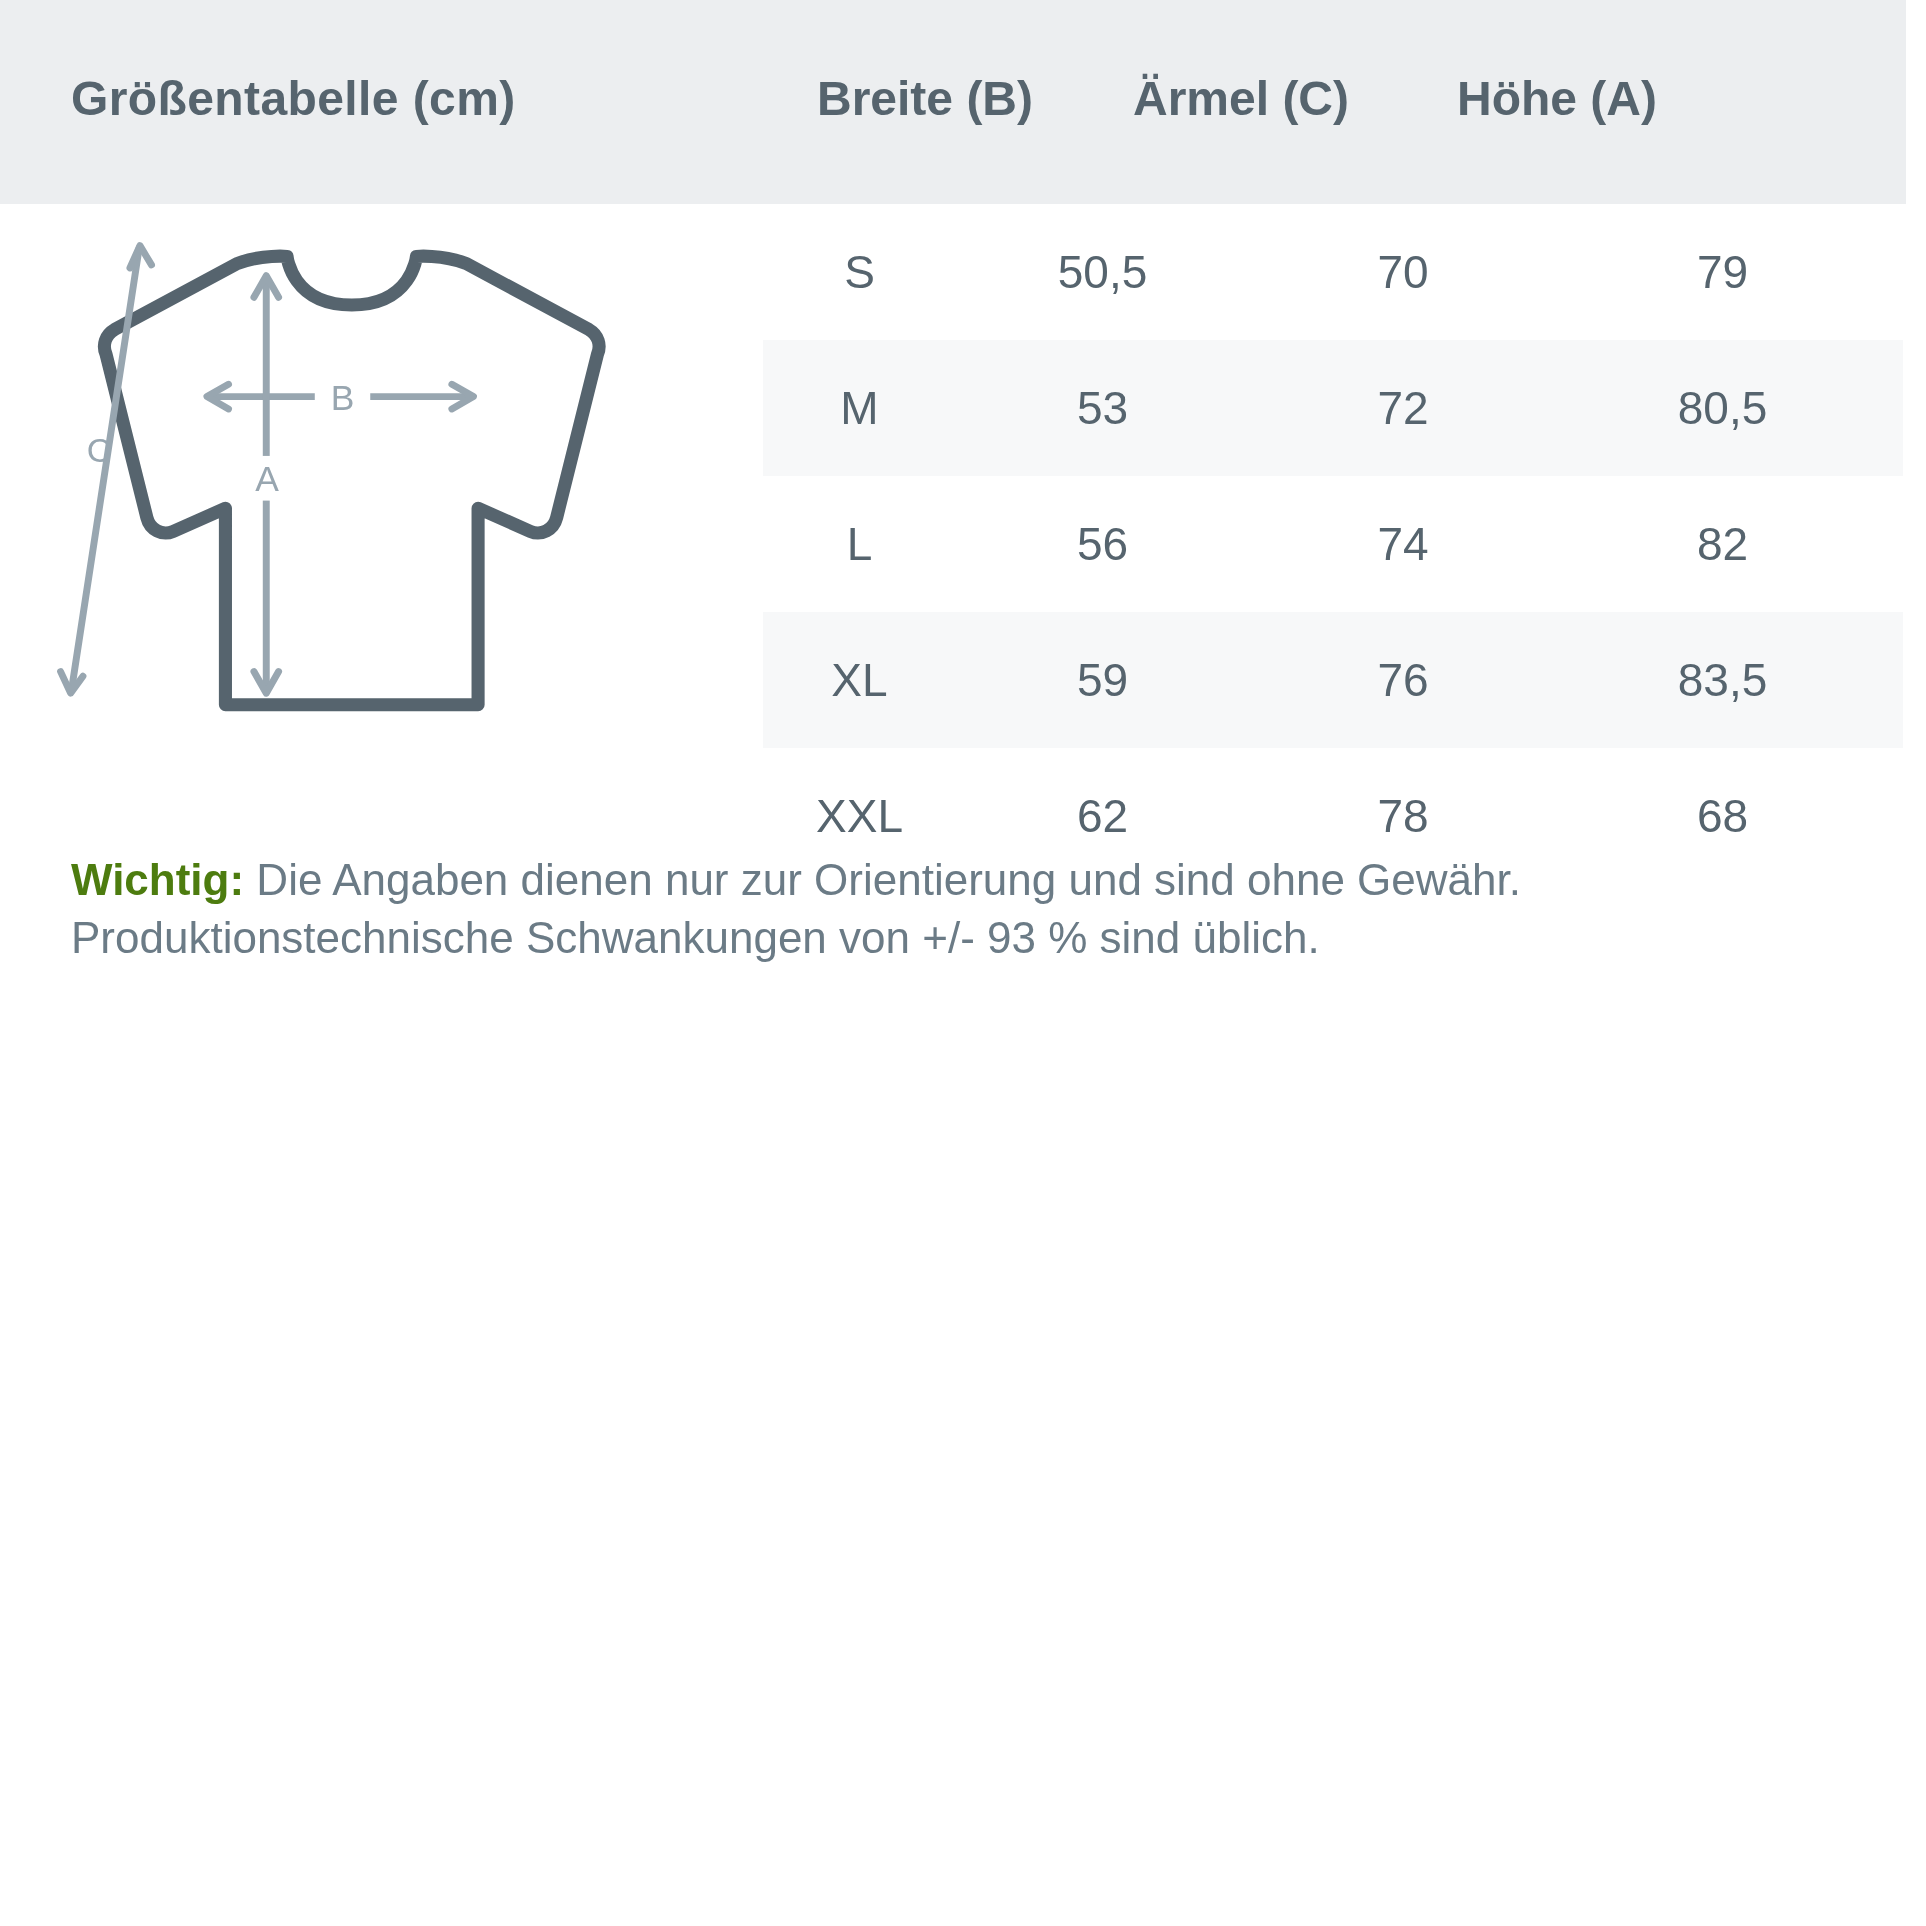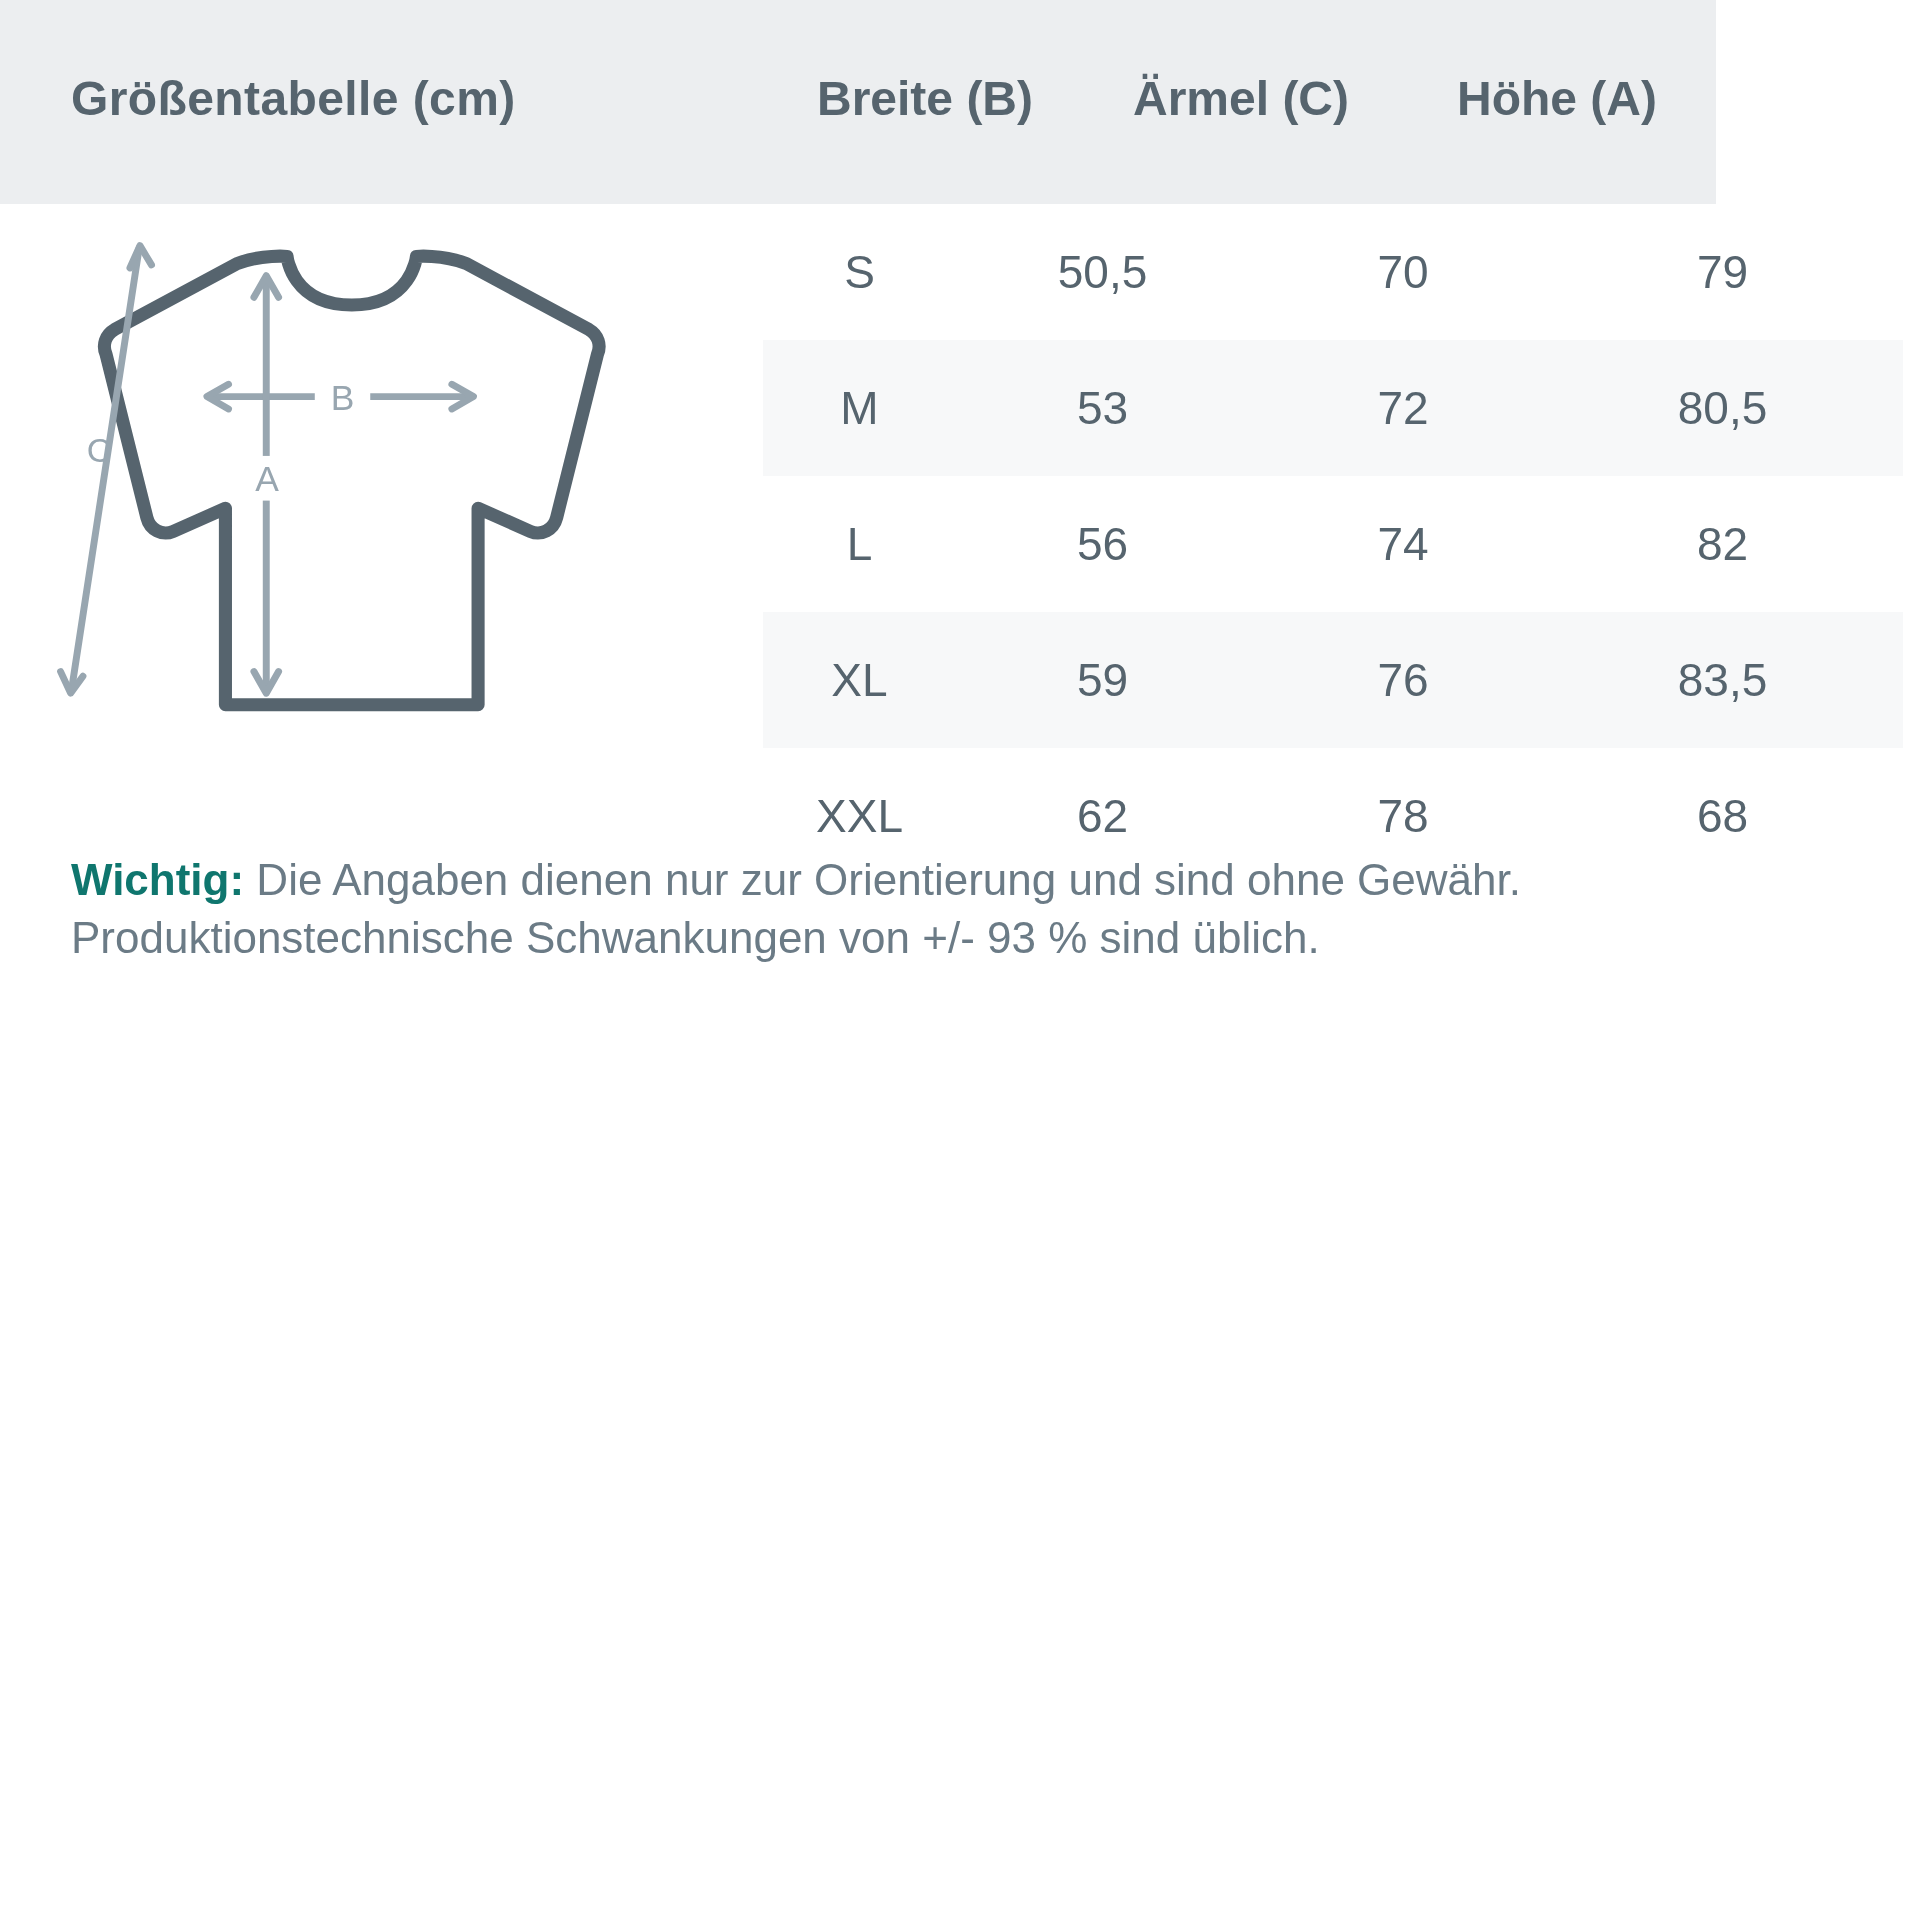--- a/index.html
+++ b/index.html
@@ -15,21 +15,21 @@
     height: 1926px;
     position: relative;
     background: #ffffff;
   }
 
   
   .header-band {
     position: absolute;
     left: 0;
     top: 0;
-    width: 1716px;
+    width: 1906px;
     height: 204px;
     background: #eceef0;
     display: flex;
     align-items: center;
   }
   .header-title {
     position: absolute;
     left: 71px;
     top: 71px;
     font-size: 48px;
@@ -92,21 +92,21 @@
   .footnote {
     position: absolute;
     left: 71px;
     top: 851px;
     width: 1788px;
     font-size: 44px;
     line-height: 1.32;
     color: #6b7b86;
   }
   .footnote b {
-    color: #0f766e;
+    color: #4d7c0f;
     font-weight: bold;
   }
 </style>
 </head>
 <body>
 
 <div id="root">
 
   <div class="header-band">
     <div class="header-title">Größentabelle (cm)</div>

